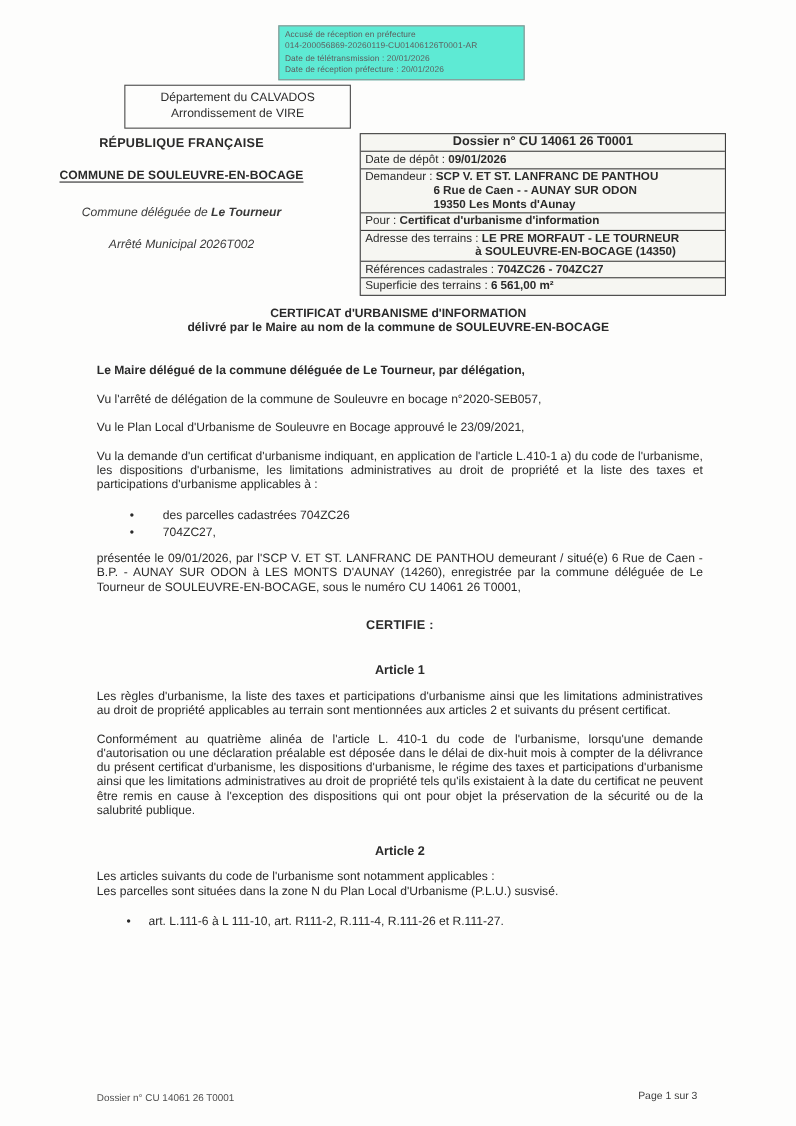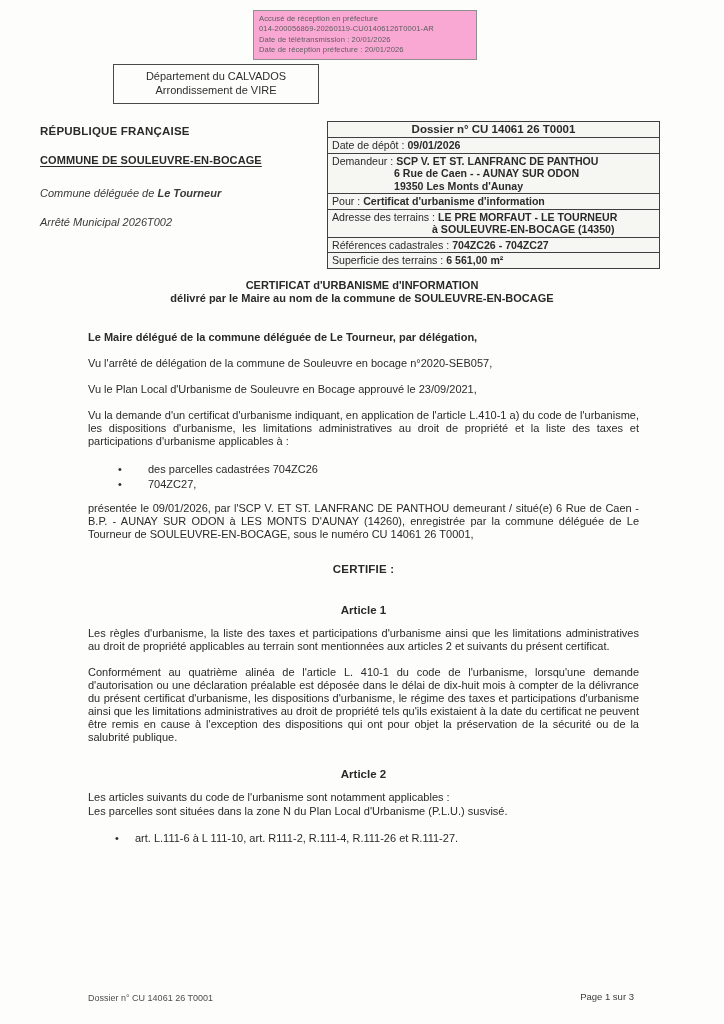--- a/index.html
+++ b/index.html
@@ -8,40 +8,40 @@
     width: 724px;
     height: 1024px;
     background: #fdfdfc;
     overflow: hidden;
     font-family: "Liberation Sans", "DejaVu Sans", sans-serif;
     color: #2a2a2a;
   }
 
   
   .stamp-box {
-    position: absolute; left: 253px; top: 10px; width: 212px;
+    position: absolute; left: 253px; top: 23px; width: 212px;
     border: 1px solid #8f8f8f;
     padding: 3px 5px 4px;
     font-size: 7.6px; line-height: 1.35;
     color: #5d5d5d; letter-spacing: 0.1px;
-    background: #f9a8d4;
+    background: #5eead4;
   }
 
   
   .dept-box {
-    position: absolute; left: 113px; top: 64px; width: 200px;
+    position: absolute; left: 113px; top: 77px; width: 200px;
     border: 1.5px solid #4a4a4a;
     padding: 4px 2px 5px;
     text-align: center;
     font-size: 11px; line-height: 1.3;
     color: #2e2e2e;
   }
 
   
-  .left-col { position: absolute; left: 40px; top: 125px; width: 250px; }
+  .left-col { position: absolute; left: 40px; top: 125px; width: 250px; text-align: center; }
   .republique { font-weight: bold; font-size: 11.5px; letter-spacing: 0.2px; }
   .commune { font-weight: bold; font-size: 11px; text-decoration: underline; text-underline-offset: 2px; margin-top: 17px; letter-spacing: 0.1px; }
   .deleguee { font-style: italic; font-size: 11px; margin-top: 21px; color: #3a3a3a; }
   .deleguee .b, .arrete .b { font-weight: bold; }
   .arrete { font-style: italic; font-size: 11px; margin-top: 17px; color: #3a3a3a; }
 
   
   .dossier-table {
     position: absolute; left: 327px; top: 121px; width: 331px;
     border: 1.5px solid #3f3f3f;

